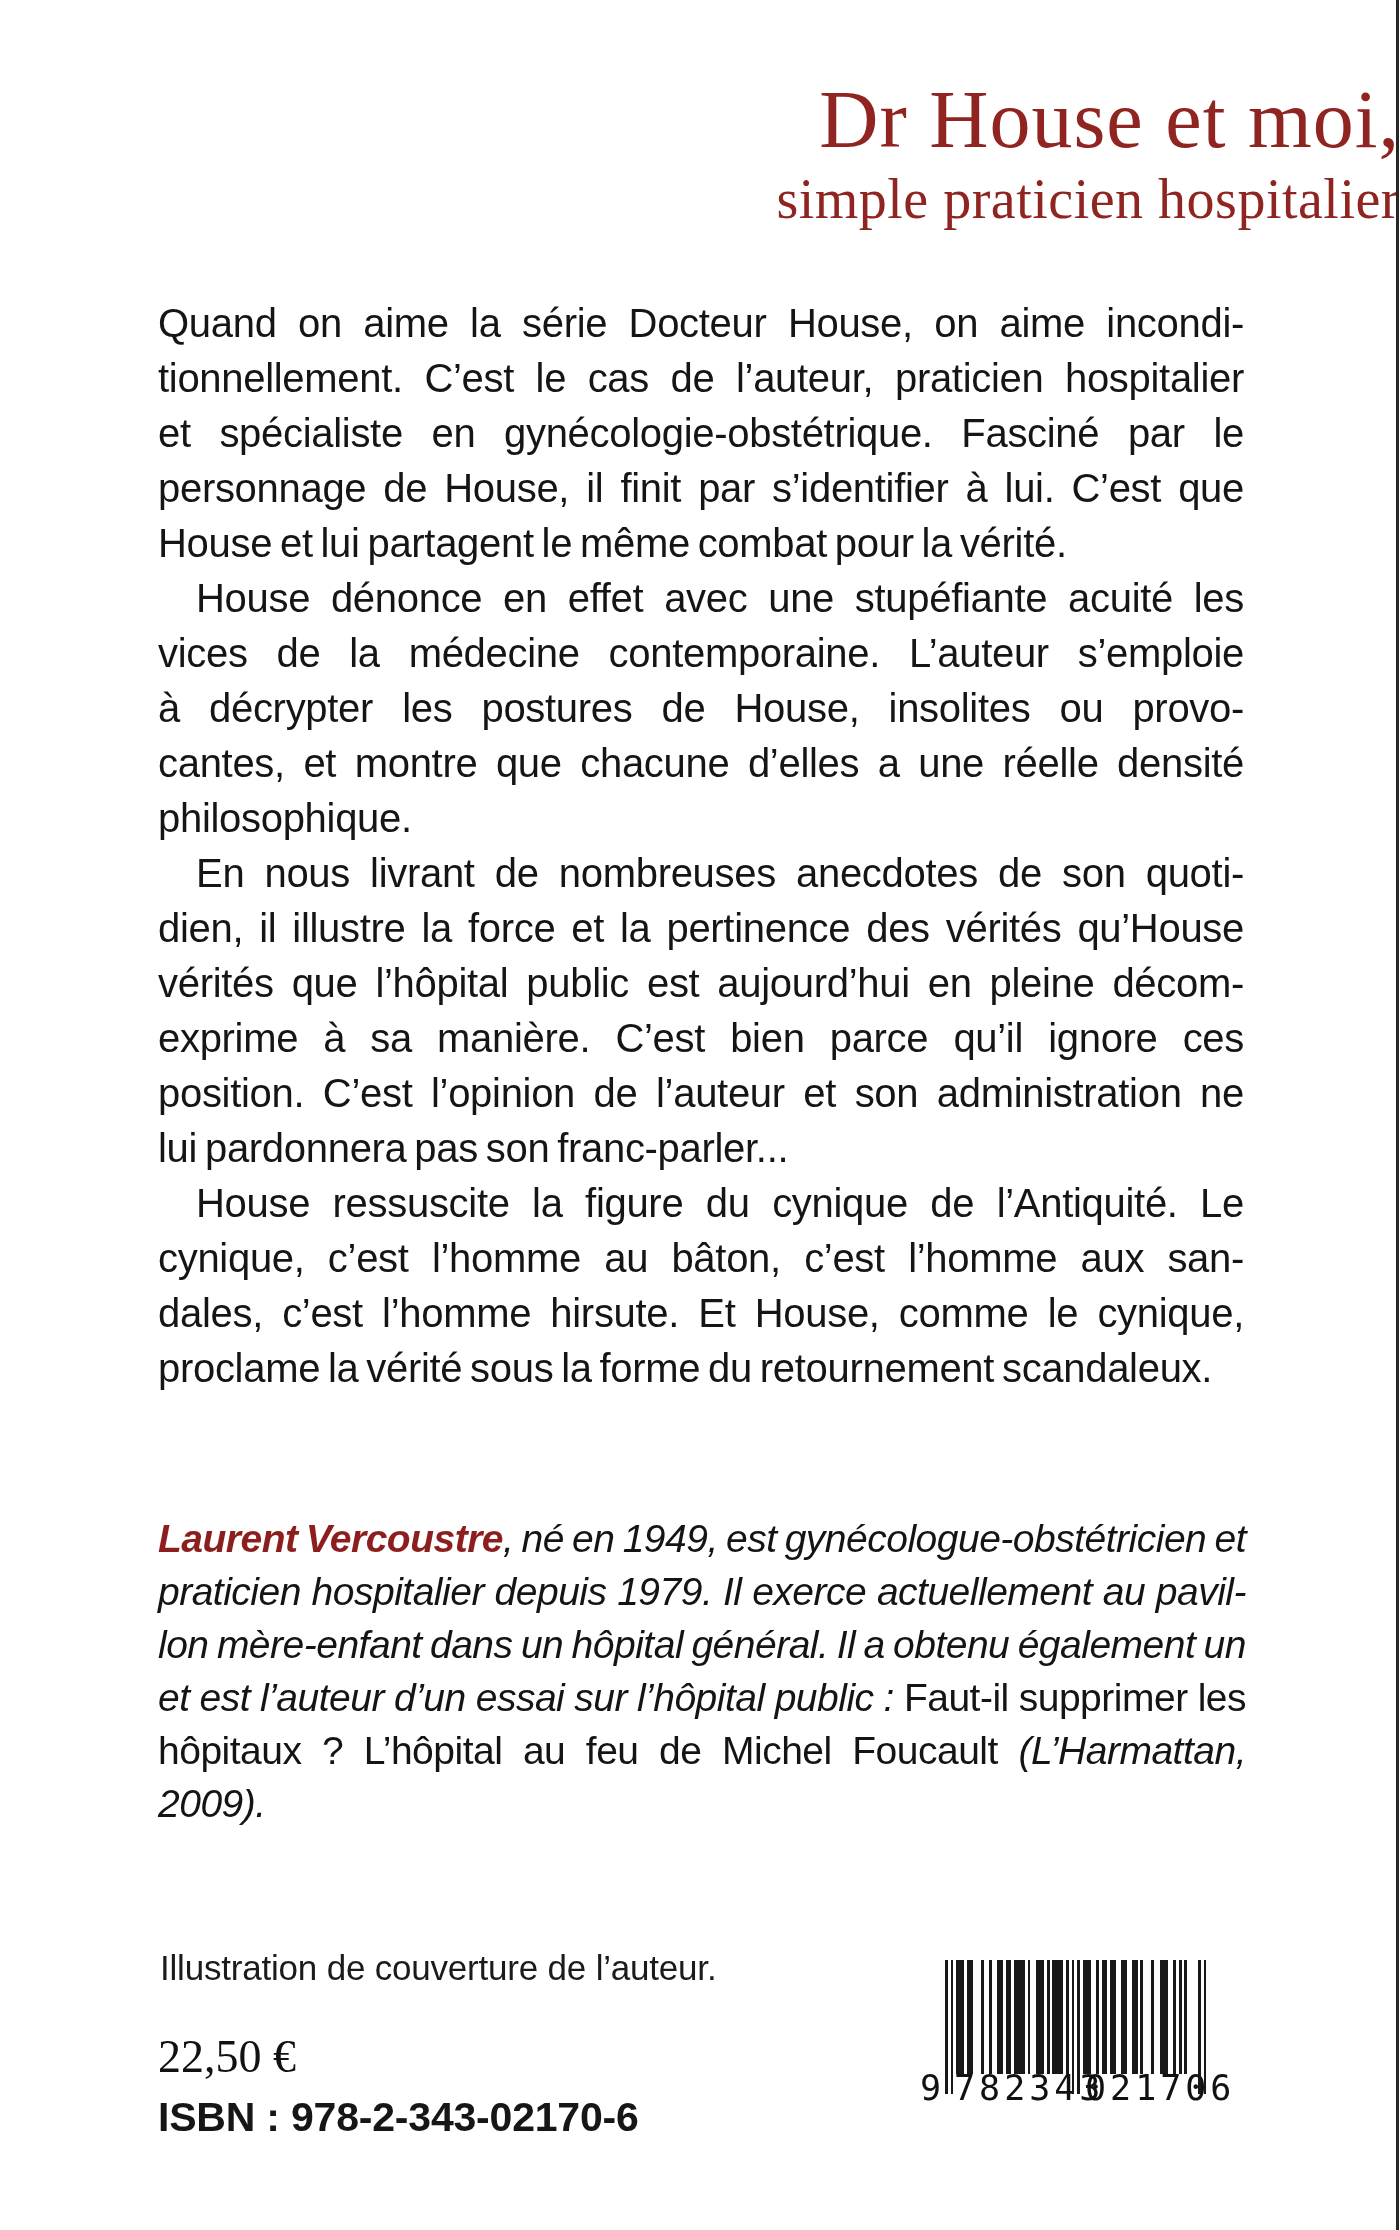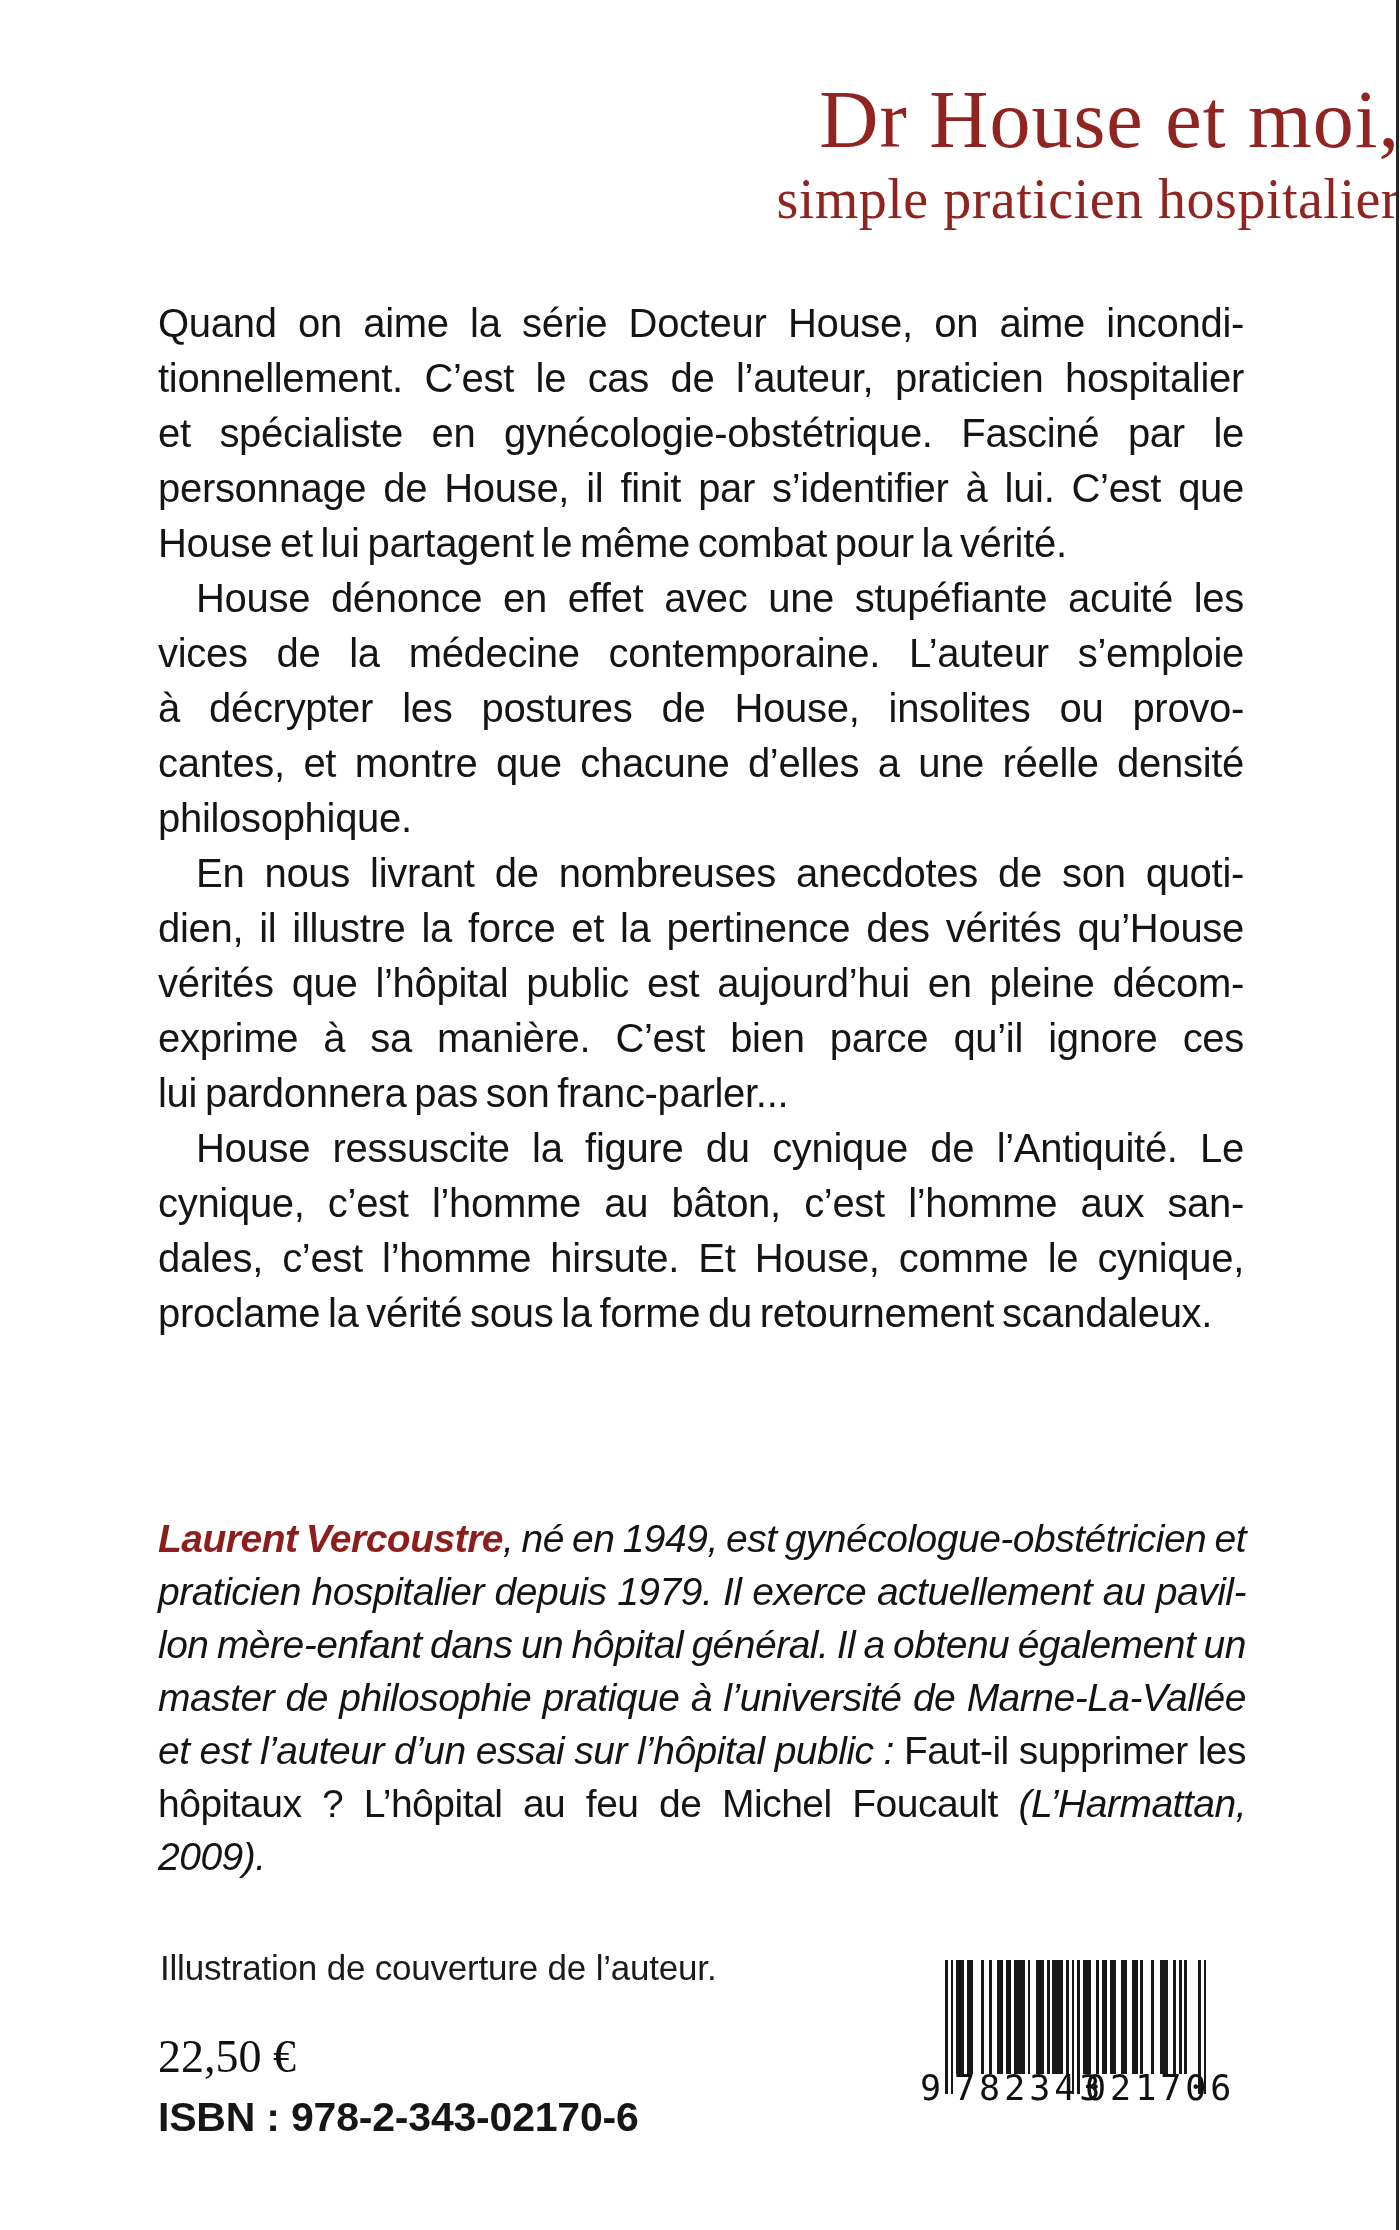--- a/index.html
+++ b/index.html
@@ -104,32 +104,32 @@
       <div class="jline last">House et lui partagent le même combat pour la vérité.</div>
       <div class="jline indent">House dénonce en effet avec une stupéfiante acuité les</div>
       <div class="jline">vices de la médecine contemporaine. L’auteur s’emploie</div>
       <div class="jline">à décrypter les postures de House, insolites ou provo-</div>
       <div class="jline">cantes, et montre que chacune d’elles a une réelle densité</div>
       <div class="jline last">philosophique.</div>
       <div class="jline indent">En nous livrant de nombreuses anecdotes de son quoti-</div>
       <div class="jline">dien, il illustre la force et la pertinence des vérités qu’House</div>
       <div class="jline">vérités que l’hôpital public est aujourd’hui en pleine décom-</div>
       <div class="jline">exprime à sa manière. C’est bien parce qu’il ignore ces</div>
+      <div class="jline">position. C’est l’opinion de l’auteur et son administration ne</div>
       <div class="jline last">lui pardonnera pas son franc-parler...</div>
       <div class="jline indent">House ressuscite la figure du cynique de l’Antiquité. Le</div>
       <div class="jline">cynique, c’est l’homme au bâton, c’est l’homme aux san-</div>
       <div class="jline">dales, c’est l’homme hirsute. Et House, comme le cynique,</div>
       <div class="jline last">proclame la vérité sous la forme du retournement scandaleux.</div>
     </main>
 
   <section class="bio-block" id="bio-root">
       <div class="jline"><span class="name" style="color: rgb(140, 31, 30); margin-top: 36px;">Laurent Vercoustre</span><span>, né en 1949, est gynécologue-obstétricien et</span></div>
       <div class="jline"><span>praticien hospitalier depuis 1979. Il exerce actuellement au pavil-</span></div>
       <div class="jline"><span>lon mère-enfant dans un hôpital général. Il a obtenu également un</span></div>
-      <div class="jline"><span>master de philosophie pratique à l’université de Marne-La-Vallée</span></div>
       <div class="jline"><span>et est l’auteur d’un essai sur l’hôpital public : </span><span class="rm">Faut-il supprimer les</span></div>
       <div class="jline last"><span class="rm">hôpitaux ? L’hôpital au feu de Michel Foucault </span><span>(L’Harmattan, 2009).</span></div>
     </section>
 
   <div class="note">Illustration de couverture de l’auteur.</div>
 
   <div class="price">22,50 €</div>
 
   <div class="isbn">ISBN : 978-2-343-02170-6</div>
 

